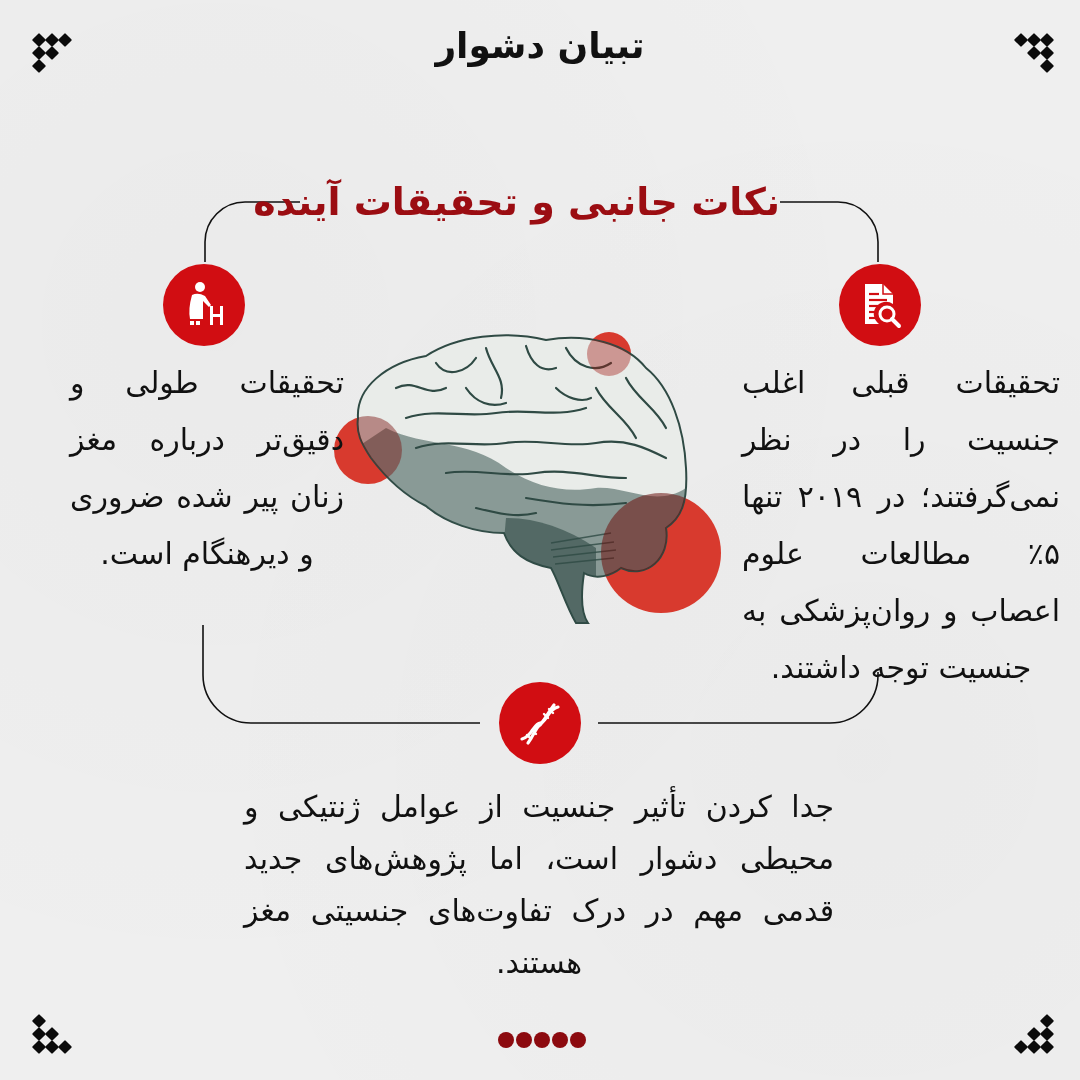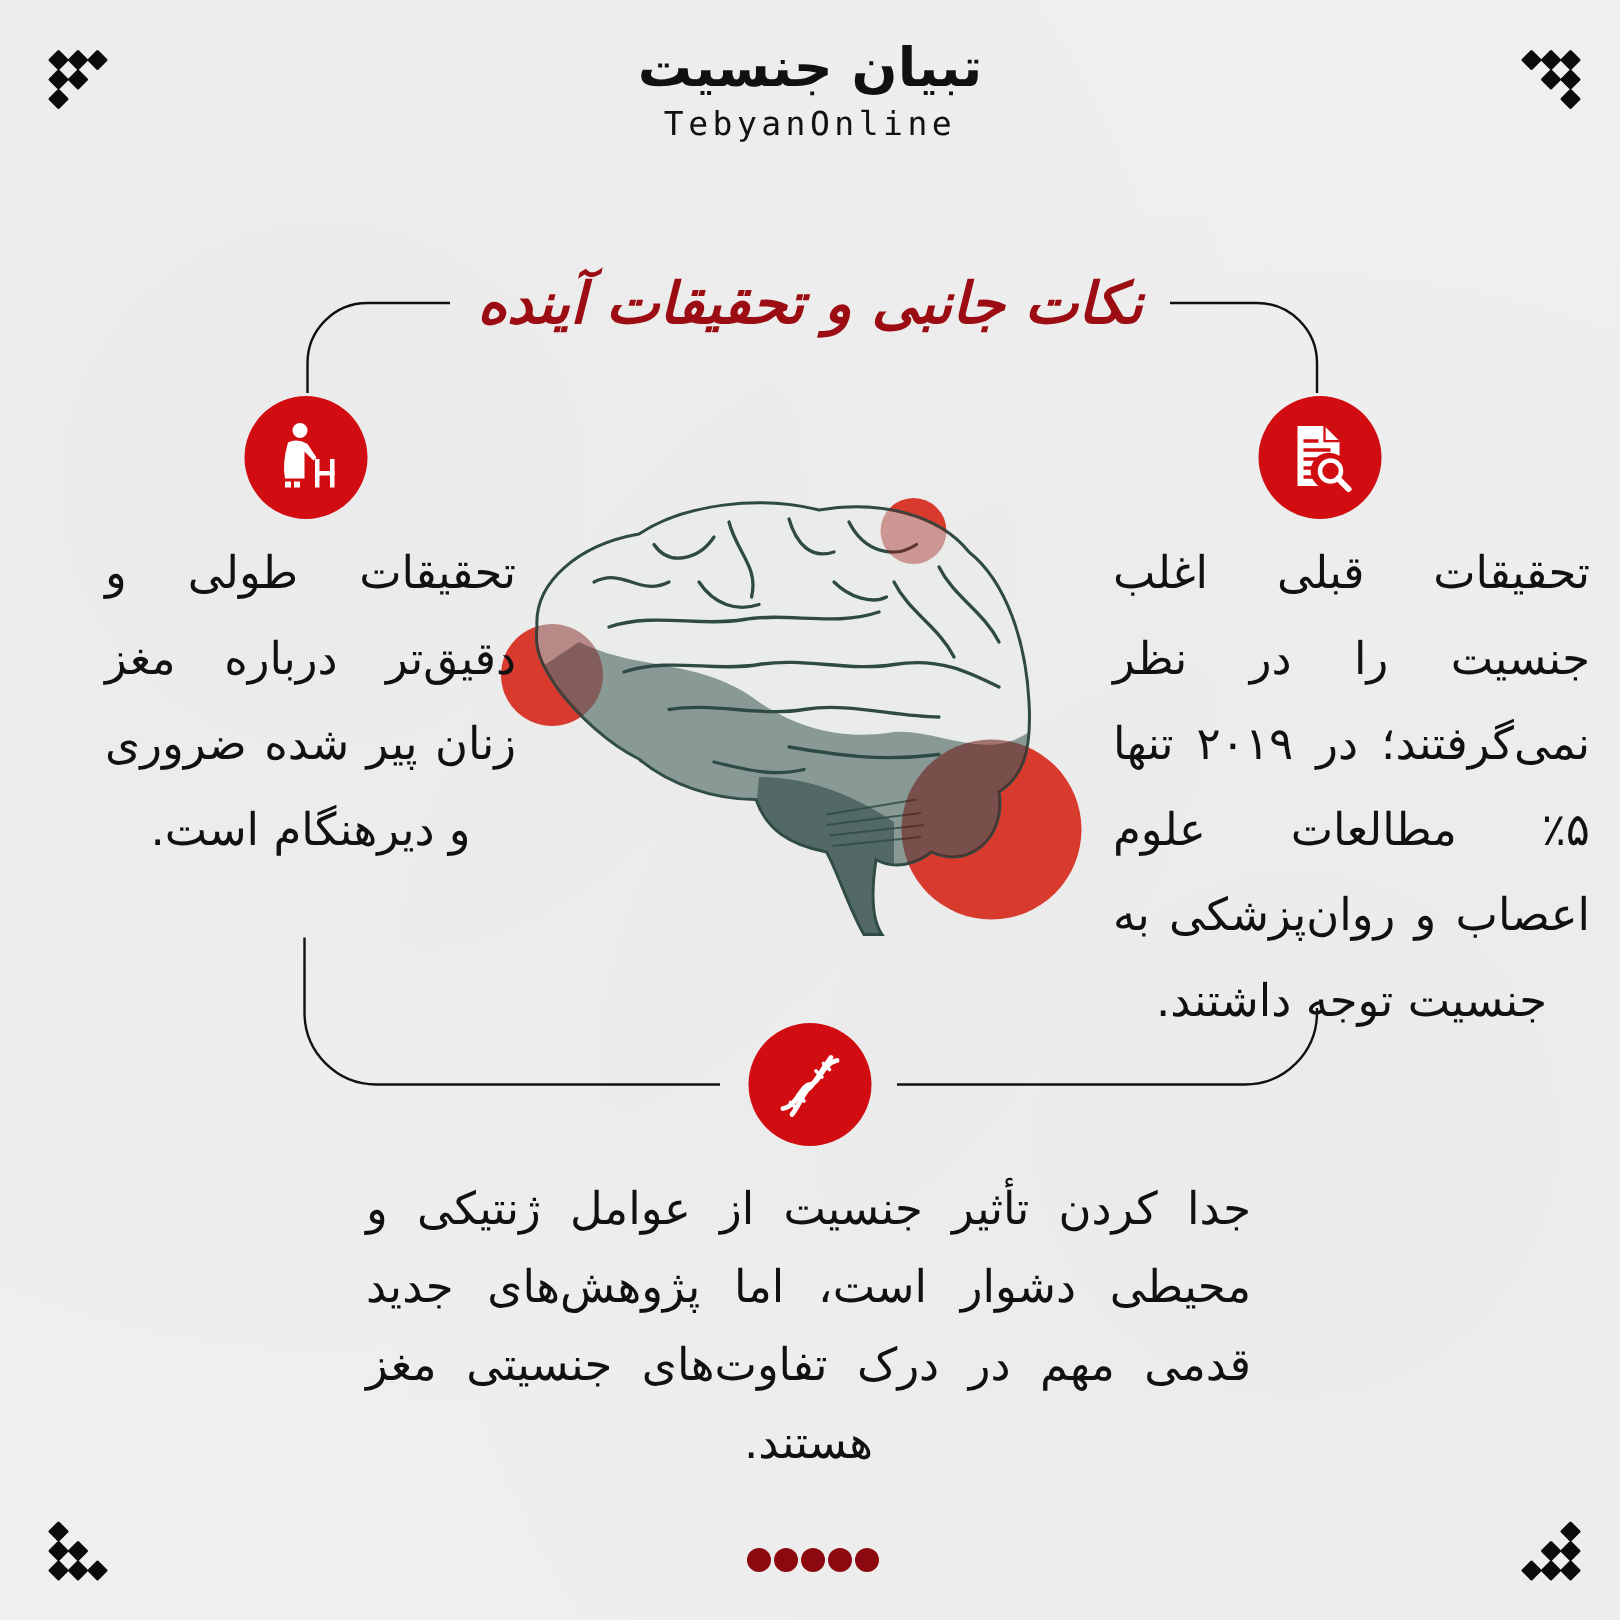--- a/index.html
+++ b/index.html
@@ -19,21 +19,21 @@
 
     
     .logo { left: 380px; top: 24px; width: 320px; text-align: center; }
     .logo-fa { font-size: 36px; font-weight: bold; direction: rtl; line-height: 44px; letter-spacing: -1px; }
     .logo-en { font-family: "DejaVu Sans Mono", monospace; font-size: 22px; letter-spacing: 3px; line-height: 28px; margin-top: 2px; }
 
     
     .title {
       left: 300px; top: 172px; width: 480px; text-align: center;
       direction: rtl; font-size: 38px; font-weight: bold; color: #9b0d12;
-      line-height: 60px; white-space: nowrap; font-style: italic;
+      line-height: 60px; white-space: nowrap;
     }
 
     
     .frame { left: 0; top: 0; width: 1080px; height: 1080px; }
 
     
     .icon-circle {
       width: 82px; height: 82px; border-radius: 50%;
       background: #d10d12; display: flex; align-items: center; justify-content: center;
     }
@@ -94,22 +94,21 @@
 <div class="abs corner" style="left:1006px;top:1006px;">
   <span class="dot" style="left:36px;top:10px"></span>
   <span class="dot" style="left:23px;top:23px"></span>
   <span class="dot" style="left:36px;top:23px"></span>
   <span class="dot" style="left:10px;top:36px"></span>
   <span class="dot" style="left:23px;top:36px"></span>
   <span class="dot" style="left:36px;top:36px"></span>
 </div>
 
 <div class="abs logo">
-  <div class="logo-fa">تبیان جنسیت</div>
-  <div class="logo-en">TebyanOnline</div>
+  <div class="logo-fa">تبیان دشوار</div>
 </div>
 
 <svg class="abs frame" viewBox="0 0 1080 1080">
   <g fill="none" stroke="#111" stroke-width="1.6">
 
     <path d="M300 202 H245 A40 40 0 0 0 205 242 V262"></path>
 
     <path d="M780 202 H838 A40 40 0 0 1 878 242 V262"></path>
 
     <path d="M203 625 V675 A48 48 0 0 0 251 723 H480"></path>

